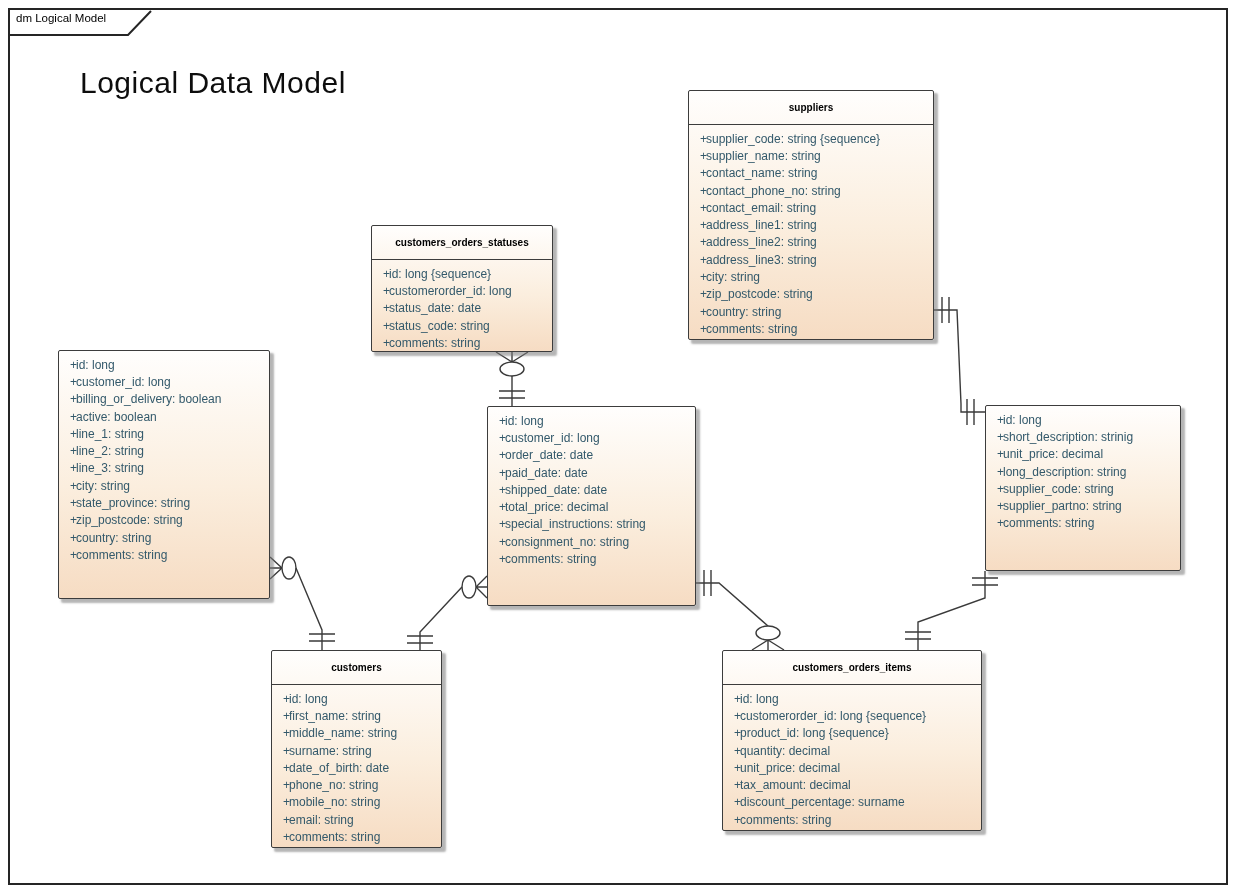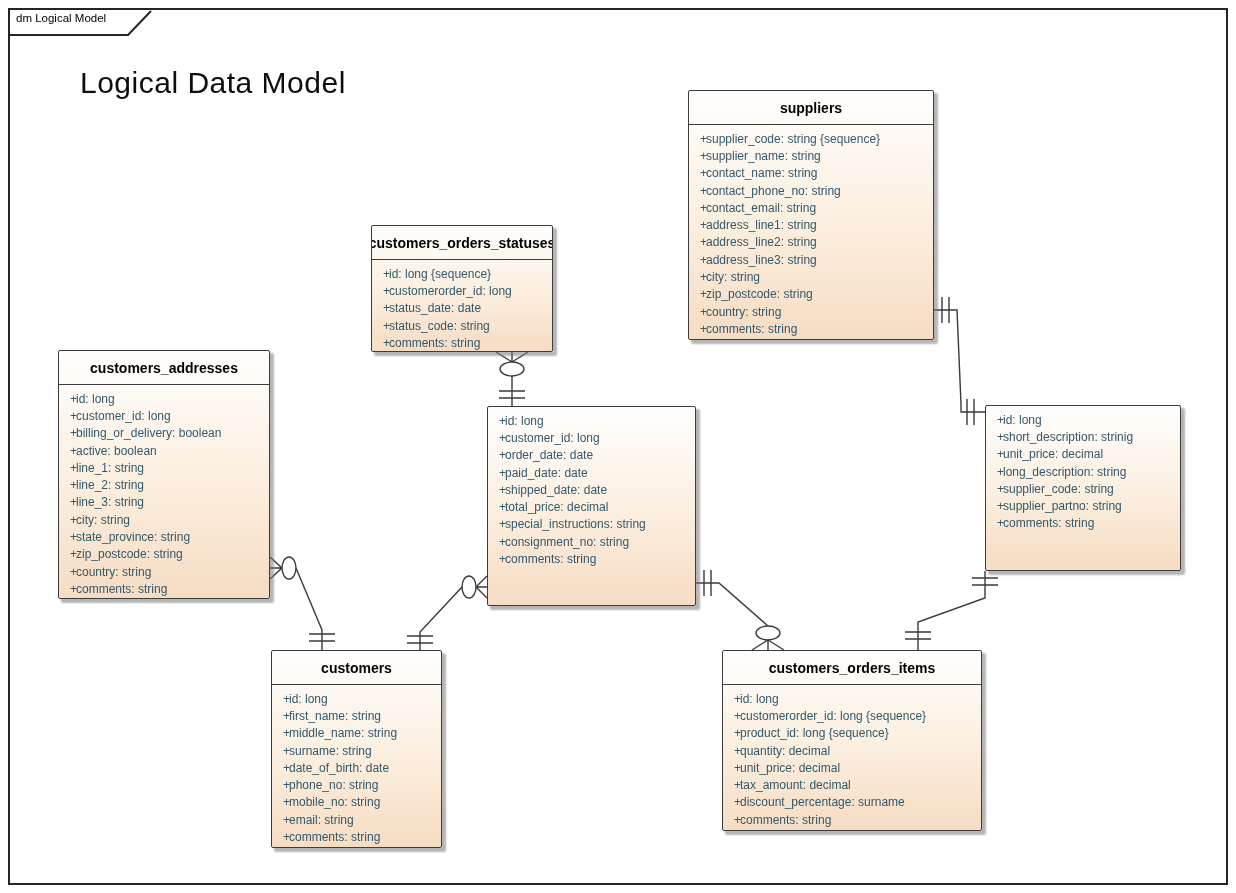--- a/index.html
+++ b/index.html
@@ -45,21 +45,21 @@
     position:absolute;
     border:1.5px solid var(--entity-border);
     border-radius:2px;
     background:linear-gradient(180deg, var(--fill-top) 0%, #fbeede 55%, var(--fill-bottom) 100%);
     box-shadow:3.5px 3.5px 2px rgba(120,120,120,0.55);
     display:flex;flex-direction:column;
   }
   .entity-header{
     height:34px;flex:none;
     display:flex;align-items:center;justify-content:center;
-    font-size:14px;font-weight:bold;color:var(--header-text);
+    font-size:10px;font-weight:bold;color:var(--header-text);
     border-bottom:1.5px solid var(--entity-border);
     white-space:nowrap;overflow:hidden;
   }
   .entity-attrs{flex:1;padding-top:5px;overflow:hidden;}
   .attr-row{display:flex;height:17.3px;align-items:center;font-size:12px;color:var(--attr-text);}
   .vis{flex:none;width:17px;padding-left:11px;}
   .attr-text{white-space:nowrap;}
 </style>
 </head>
 <body>
@@ -192,21 +192,20 @@
           <span class="attr-text">status_code: string</span>
         </div>
         <div class="attr-row">
           <span class="vis">+</span>
           <span class="attr-text">comments: string</span>
         </div>
       </div>
   </div>
 
   <div class="entity" style="left:58px;top:350px;width:212px;height:249px">
-    <div class="entity-header">customers_addresses</div>
     <div class="entity-attrs">
         <div class="attr-row">
           <span class="vis">+</span>
           <span class="attr-text">id: long</span>
         </div>
         <div class="attr-row">
           <span class="vis">+</span>
           <span class="attr-text">customer_id: long</span>
         </div>
         <div class="attr-row">

